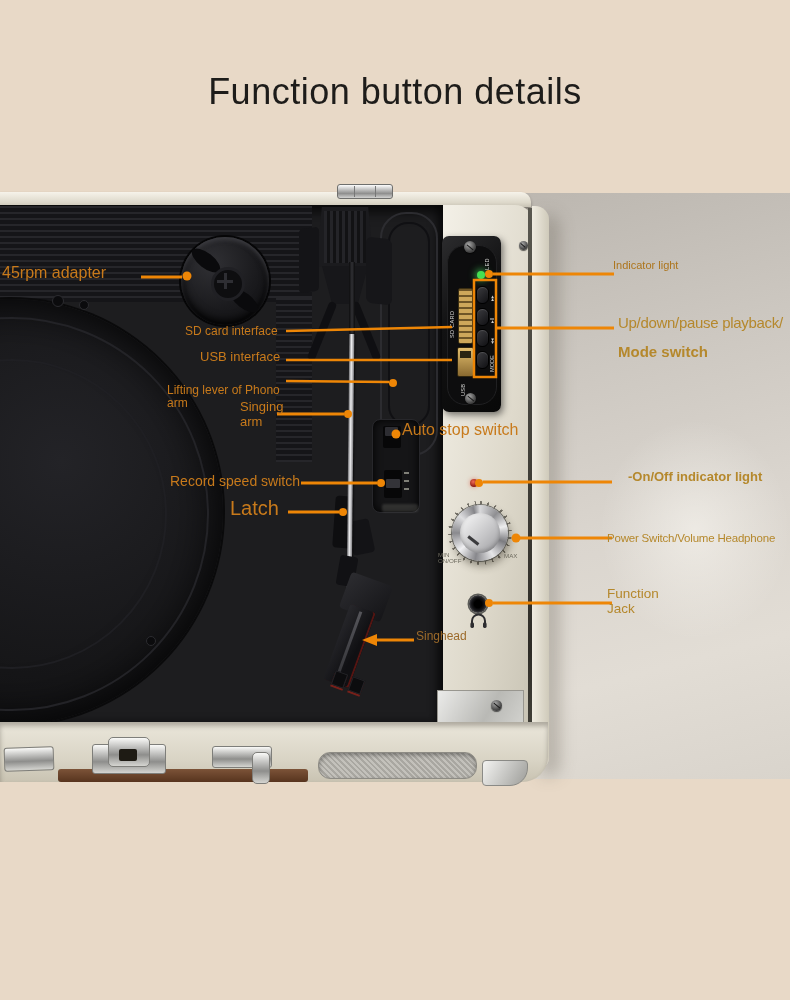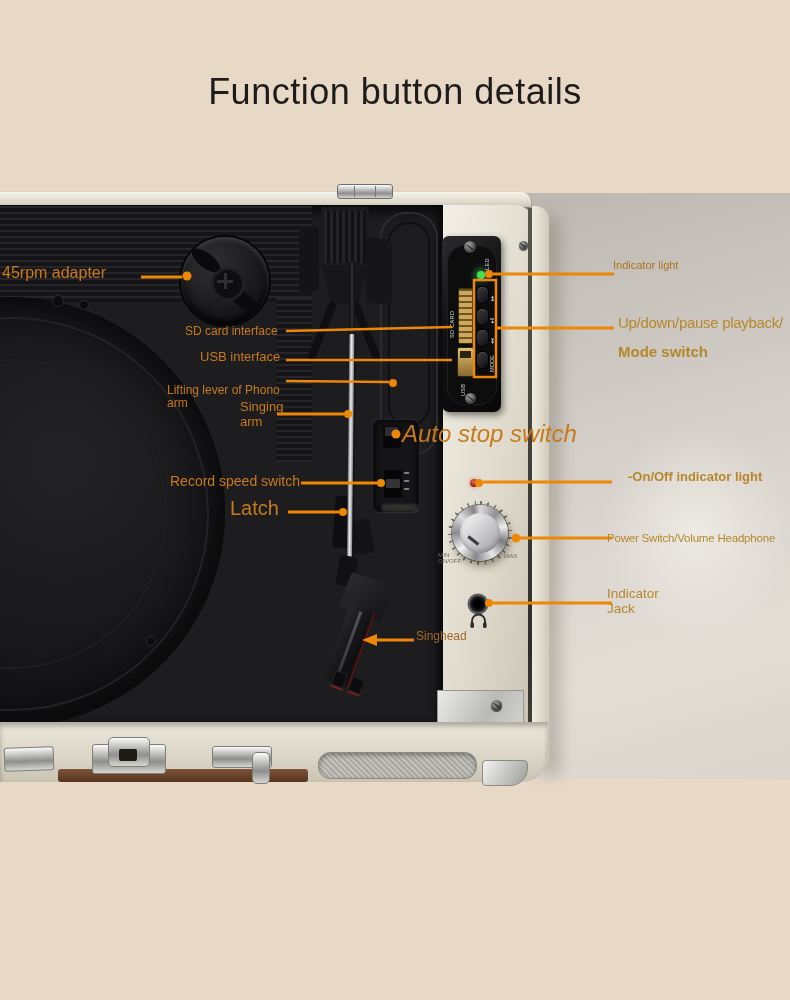--- a/index.html
+++ b/index.html
@@ -282,27 +282,27 @@
   <div class="lbl orange" style="left:185px;top:325px;font-size:12px;">SD card interface</div>
   <div class="lbl orange" style="left:200px;top:350px;font-size:13px;">USB interface</div>
   <div class="lbl orange" style="left:167px;top:368px;font-size:12px;margin-top:16px;">
     <div>Lifting lever of Phono</div>
     <div>arm</div>
   </div>
   <div class="lbl orange" style="left:226px;top:400px;font-size:13px;margin-left:14px;">
     <div>Singing</div>
     <div>arm</div>
   </div>
-  <div class="lbl orange" style="left:402px;top:421px;font-size:24px;font-style:italic;">Auto stop switch</div>
+  <div class="lbl orange" style="left:402px;top:421px;font-size:16px;">Auto stop switch</div>
   <div class="lbl orange" style="left:170px;top:474px;font-size:14px;">Record speed switch</div>
   <div class="lbl orange" style="left:230px;top:497px;font-size:20px;">Latch</div>
   <div class="lbl" style="left:416px;top:630px;font-size:12px;color:#9c6a2a;">Singhead</div>
   <div class="lbl" style="left:613px;top:259px;font-size:11px;color:#ad751d;">Indicator light</div>
   <div class="lbl gold" style="left:618px;top:315px;font-size:15px;letter-spacing:-.3px;">Up/down/pause playback/</div>
   <div class="lbl gold" style="left:618px;top:344px;font-size:15px;font-weight:bold;">Mode switch</div>
   <div class="lbl gold" style="left:628px;top:470px;font-size:13px;font-weight:bold;">-On/Off indicator light</div>
   <div class="lbl gold" style="left:607px;top:532px;font-size:11.5px;letter-spacing:-.2px;">Power Switch/Volume Headphone</div>
   <div class="lbl gold" style="left:607px;top:586px;font-size:13.5px;">
-    <div>Indicator</div>
+    <div>Function</div>
     <div>Jack</div>
   </div>
 
 </div>
 
 </body></html>

